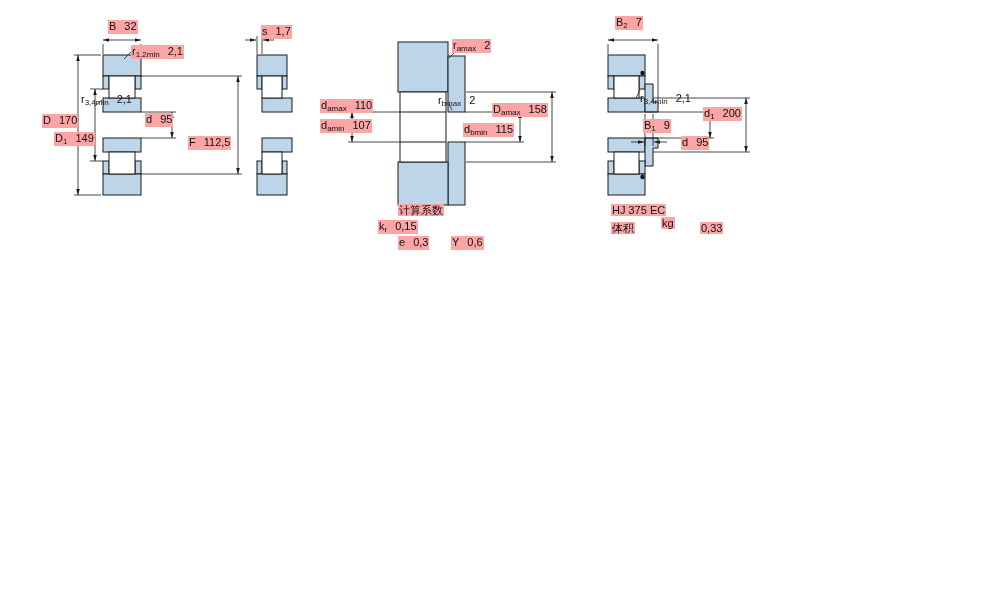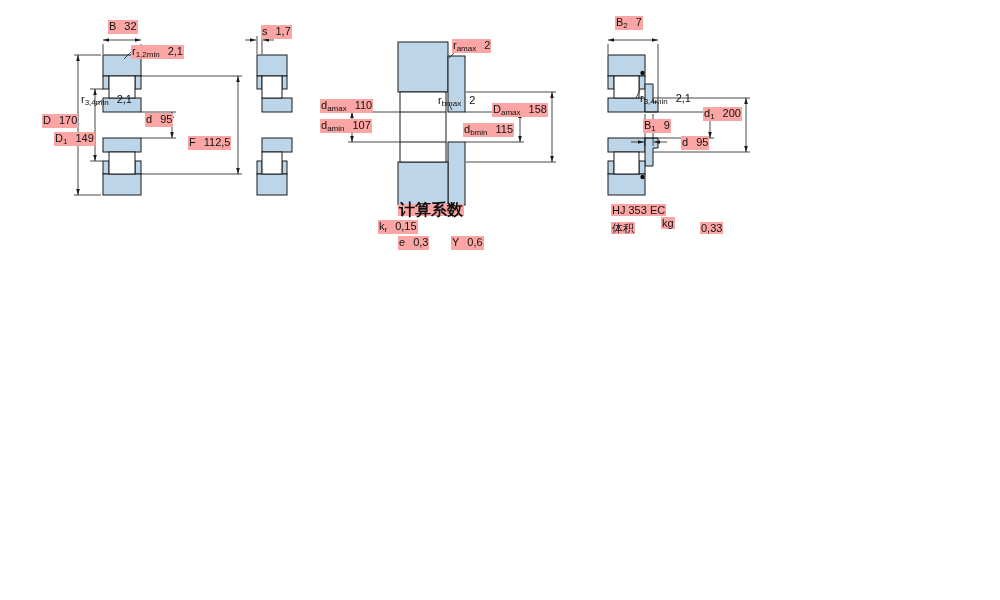--- a/index.html
+++ b/index.html
@@ -11,21 +11,21 @@
   }
   #drawing-svg{position:absolute;left:0;top:0}
   .lbl{
     position:absolute;
     font-size:11px;line-height:12px;white-space:nowrap;
     background:#fca5a5;padding:0 1px;
   }
   .lbl.nobg{background:transparent}
   .lbl sub{font-size:8px;line-height:1;vertical-align:-2px}
   .lbl .val{margin-left:8px}
-  .lbl.bold{font-weight:bold;font-size:16px}
+  .lbl.bold{font-weight:normal;font-size:11px}
 </style>
 </head>
 <body>
 
 <svg id="drawing-svg" width="1000" height="600" viewBox="0 0 1000 600">
   <defs>
     <marker id="arr" viewBox="0 0 10 6" refX="10" refY="3" markerWidth="8" markerHeight="5" orient="auto-start-reverse">
       <path d="M0,0 L10,3 L0,6 Z" fill="#1a1a1a"></path>
     </marker>
   </defs>
@@ -159,16 +159,16 @@
 <div class="lbl" style="left:378px;top:220px"><span><span>k</span><sub>r</sub></span><span class="val">0,15</span></div>
 <div class="lbl" style="left:398px;top:236px"><span><span>e</span><sub></sub></span><span class="val">0,3</span></div>
 <div class="lbl" style="left:451px;top:236px"><span><span>Y</span><sub></sub></span><span class="val">0,6</span></div>
 
 <div class="lbl" style="left:615px;top:16px"><span><span>B</span><sub>2</sub></span><span class="val">7</span></div>
 <div class="lbl nobg" style="left:639px;top:92px"><span><span>r</span><sub>3,4min</sub></span><span class="val">2,1</span></div>
 <div class="lbl" style="left:643px;top:119px"><span><span>B</span><sub>1</sub></span><span class="val">9</span></div>
 <div class="lbl" style="left:703px;top:107px"><span><span>d</span><sub>1</sub></span><span class="val">200</span></div>
 <div class="lbl" style="left:681px;top:136px"><span><span>d</span><sub></sub></span><span class="val">95</span></div>
 
-<div class="lbl" style="left:611px;top:204px">HJ 353 EC</div>
+<div class="lbl" style="left:611px;top:204px">HJ 375 EC</div>
 <div class="lbl" style="left:611px;top:222px">体积</div>
 <div class="lbl" style="left:661px;top:217px">kg</div>
 <div class="lbl" style="left:700px;top:222px">0,33</div>
 
 </body></html>

